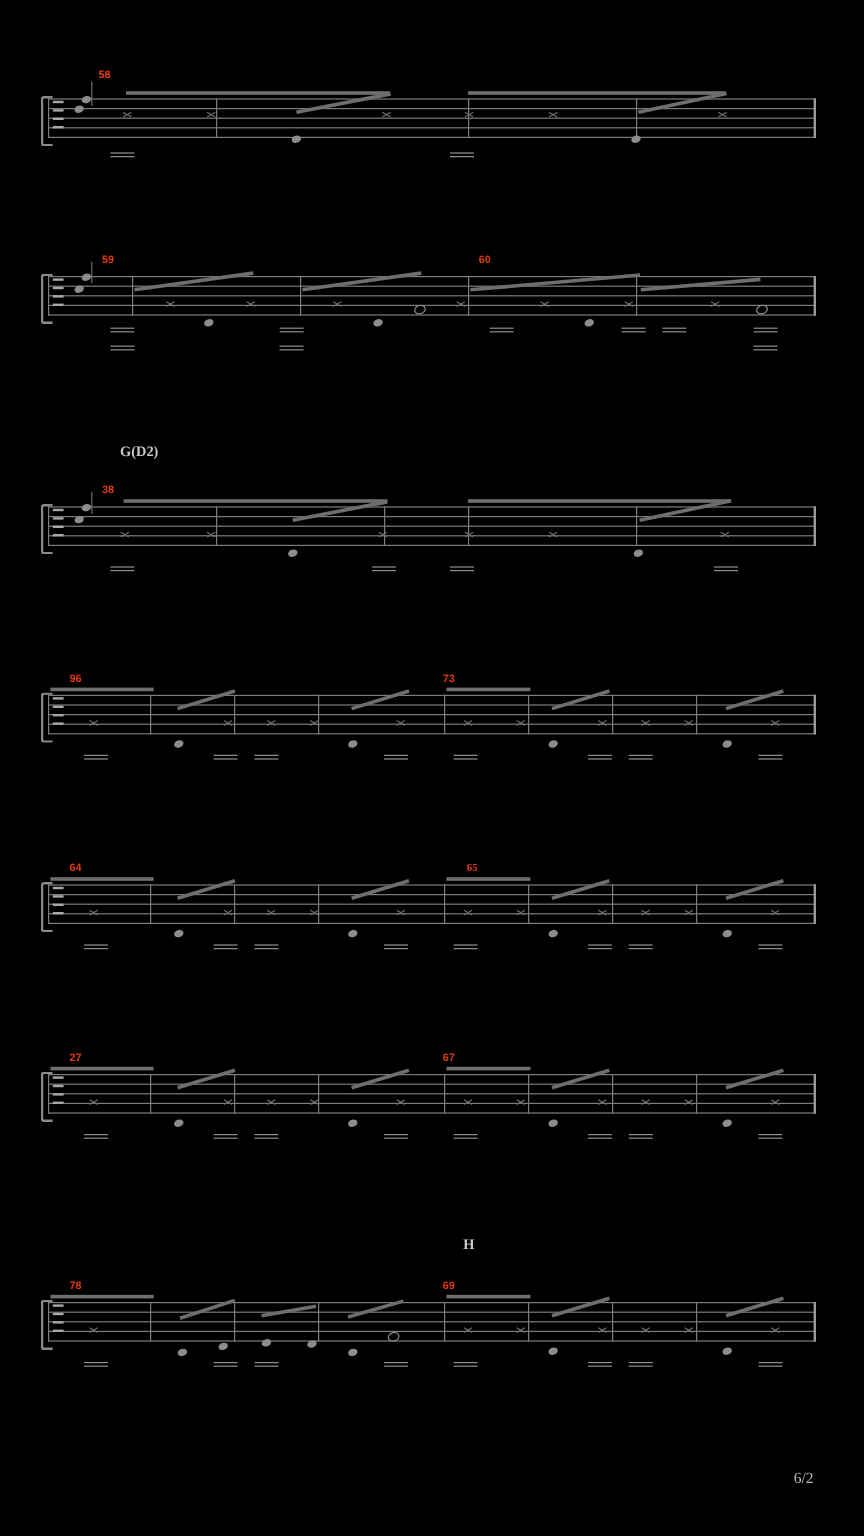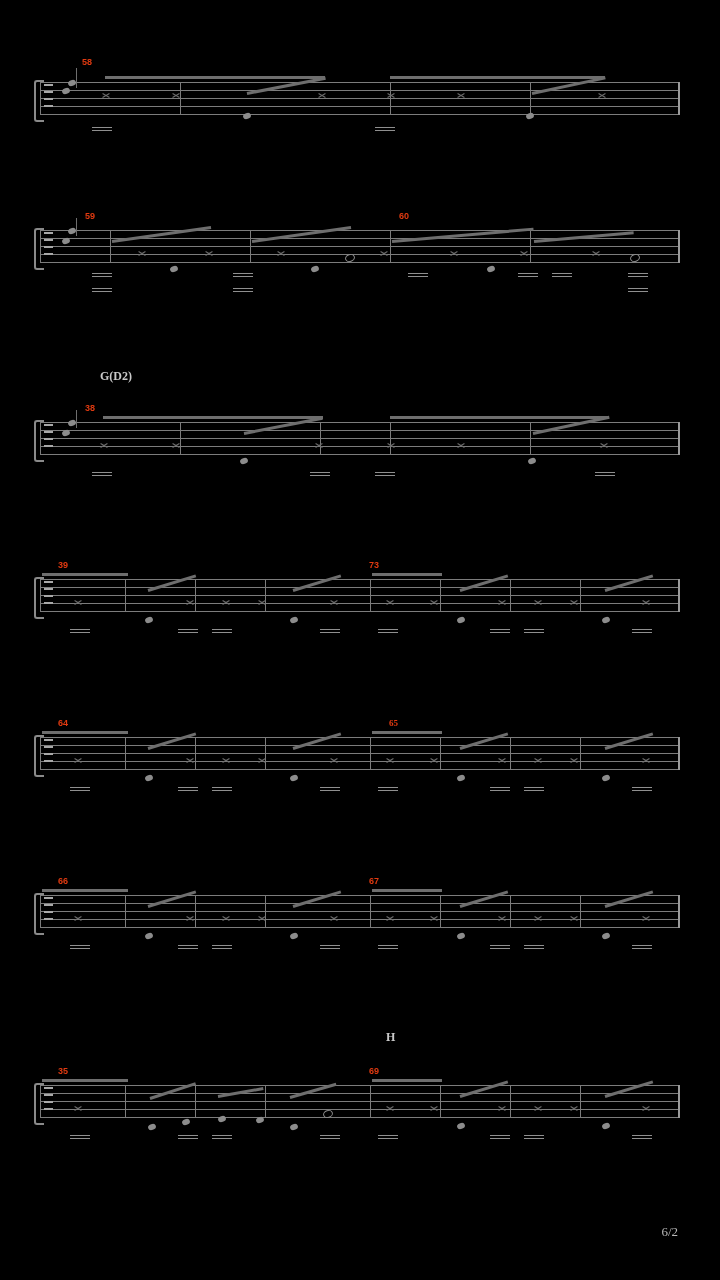--- a/index.html
+++ b/index.html
@@ -350,21 +350,21 @@
 
   <div class="system" style="top:577px;">
     <div class="brace" style="left:34px; top:0px; height:38px;"></div>
     <div class="staff" style="top:2px;">
       <div class="ln"></div>
       <div class="ln"></div>
       <div class="ln"></div>
       <div class="ln"></div>
       <div class="ln"></div>
     </div>
-    <div class="measnum" style="left:58px; top:-17px;">39</div>
+    <div class="measnum" style="left:58px; top:-17px;">96</div>
     <div class="measnum" style="left:369px; top:-17px;">73</div>
 
     <div class="clef" style="left:44px; top:4px; height:28px;">
       <i style="top:0px;"></i>
         <i style="top:7px;"></i>
         <i style="top:14px;"></i>
         <i style="top:21px;"></i>
     </div>
 
     <div class="barline" style="left:40px; top:2px; height:33px;"></div>
@@ -492,21 +492,21 @@
 
   <div class="system" style="top:893px;">
     <div class="brace" style="left:34px; top:0px; height:38px;"></div>
     <div class="staff" style="top:2px;">
       <div class="ln"></div>
       <div class="ln"></div>
       <div class="ln"></div>
       <div class="ln"></div>
       <div class="ln"></div>
     </div>
-    <div class="measnum" style="left:58px; top:-17px;">66</div>
+    <div class="measnum" style="left:58px; top:-17px;">27</div>
     <div class="measnum" style="left:369px; top:-17px;">67</div>
 
     <div class="clef" style="left:44px; top:4px; height:28px;">
       <i style="top:0px;"></i>
         <i style="top:7px;"></i>
         <i style="top:14px;"></i>
         <i style="top:21px;"></i>
     </div>
 
     <div class="barline" style="left:40px; top:2px; height:33px;"></div>
@@ -564,21 +564,21 @@
   <div class="label" style="left:386px; top:1030px;">H</div>
   <div class="system" style="top:1083px;">
     <div class="brace" style="left:34px; top:0px; height:38px;"></div>
     <div class="staff" style="top:2px;">
       <div class="ln"></div>
       <div class="ln"></div>
       <div class="ln"></div>
       <div class="ln"></div>
       <div class="ln"></div>
     </div>
-    <div class="measnum" style="left:58px; top:-17px;">35</div>
+    <div class="measnum" style="left:58px; top:-17px;">78</div>
     <div class="measnum" style="left:369px; top:-17px;">69</div>
 
     <div class="clef" style="left:44px; top:4px; height:28px;">
       <i style="top:0px;"></i>
         <i style="top:7px;"></i>
         <i style="top:14px;"></i>
         <i style="top:21px;"></i>
     </div>
 
     <div class="barline" style="left:40px; top:2px; height:33px;"></div>

